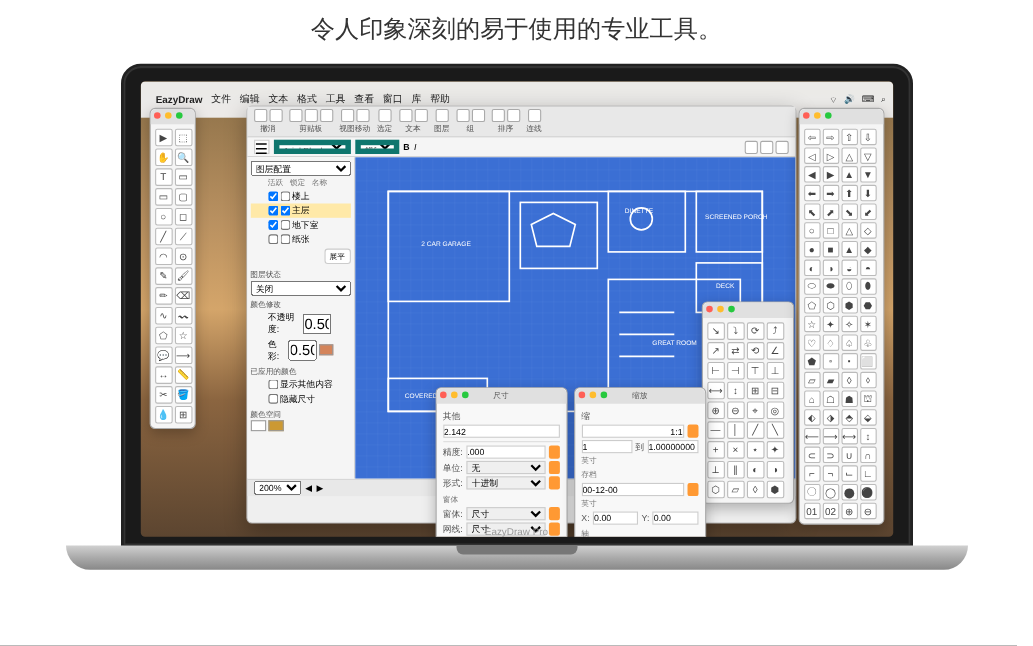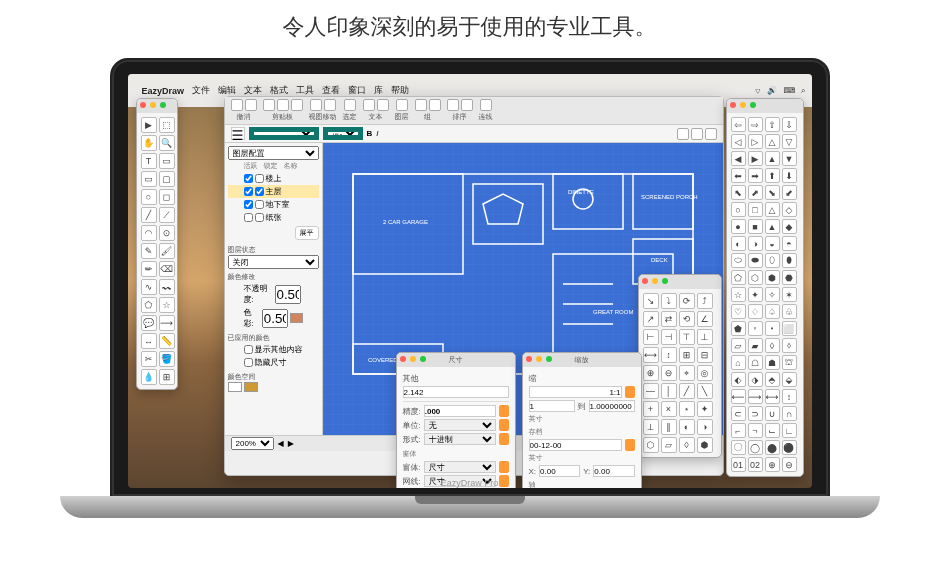--- a/index.html
+++ b/index.html
@@ -456,21 +456,21 @@
         <div class="fp-body">
           <div class="fp-row">
               <label>其他</label>
             </div>
           <div class="fp-row">
               <input value="2.142" style="">
             </div>
           <hr style="margin:3px 0;border:none;border-top:1px solid #ddd;">
           <div class="fp-row">
               <label>精度:</label>
-              <input style="width: 30px; font-weight: bold;" value=".000">
+              <input style="width: 30px;" value=".000">
               <div class="fp-stepper"></div>
             </div>
           <div class="fp-row">
               <label>单位:</label>
               <select><option>无</option></select>
               <div class="fp-stepper"></div>
             </div>
           <div class="fp-row">
               <label>形式:</label>
               <select><option>十进制</option></select>

